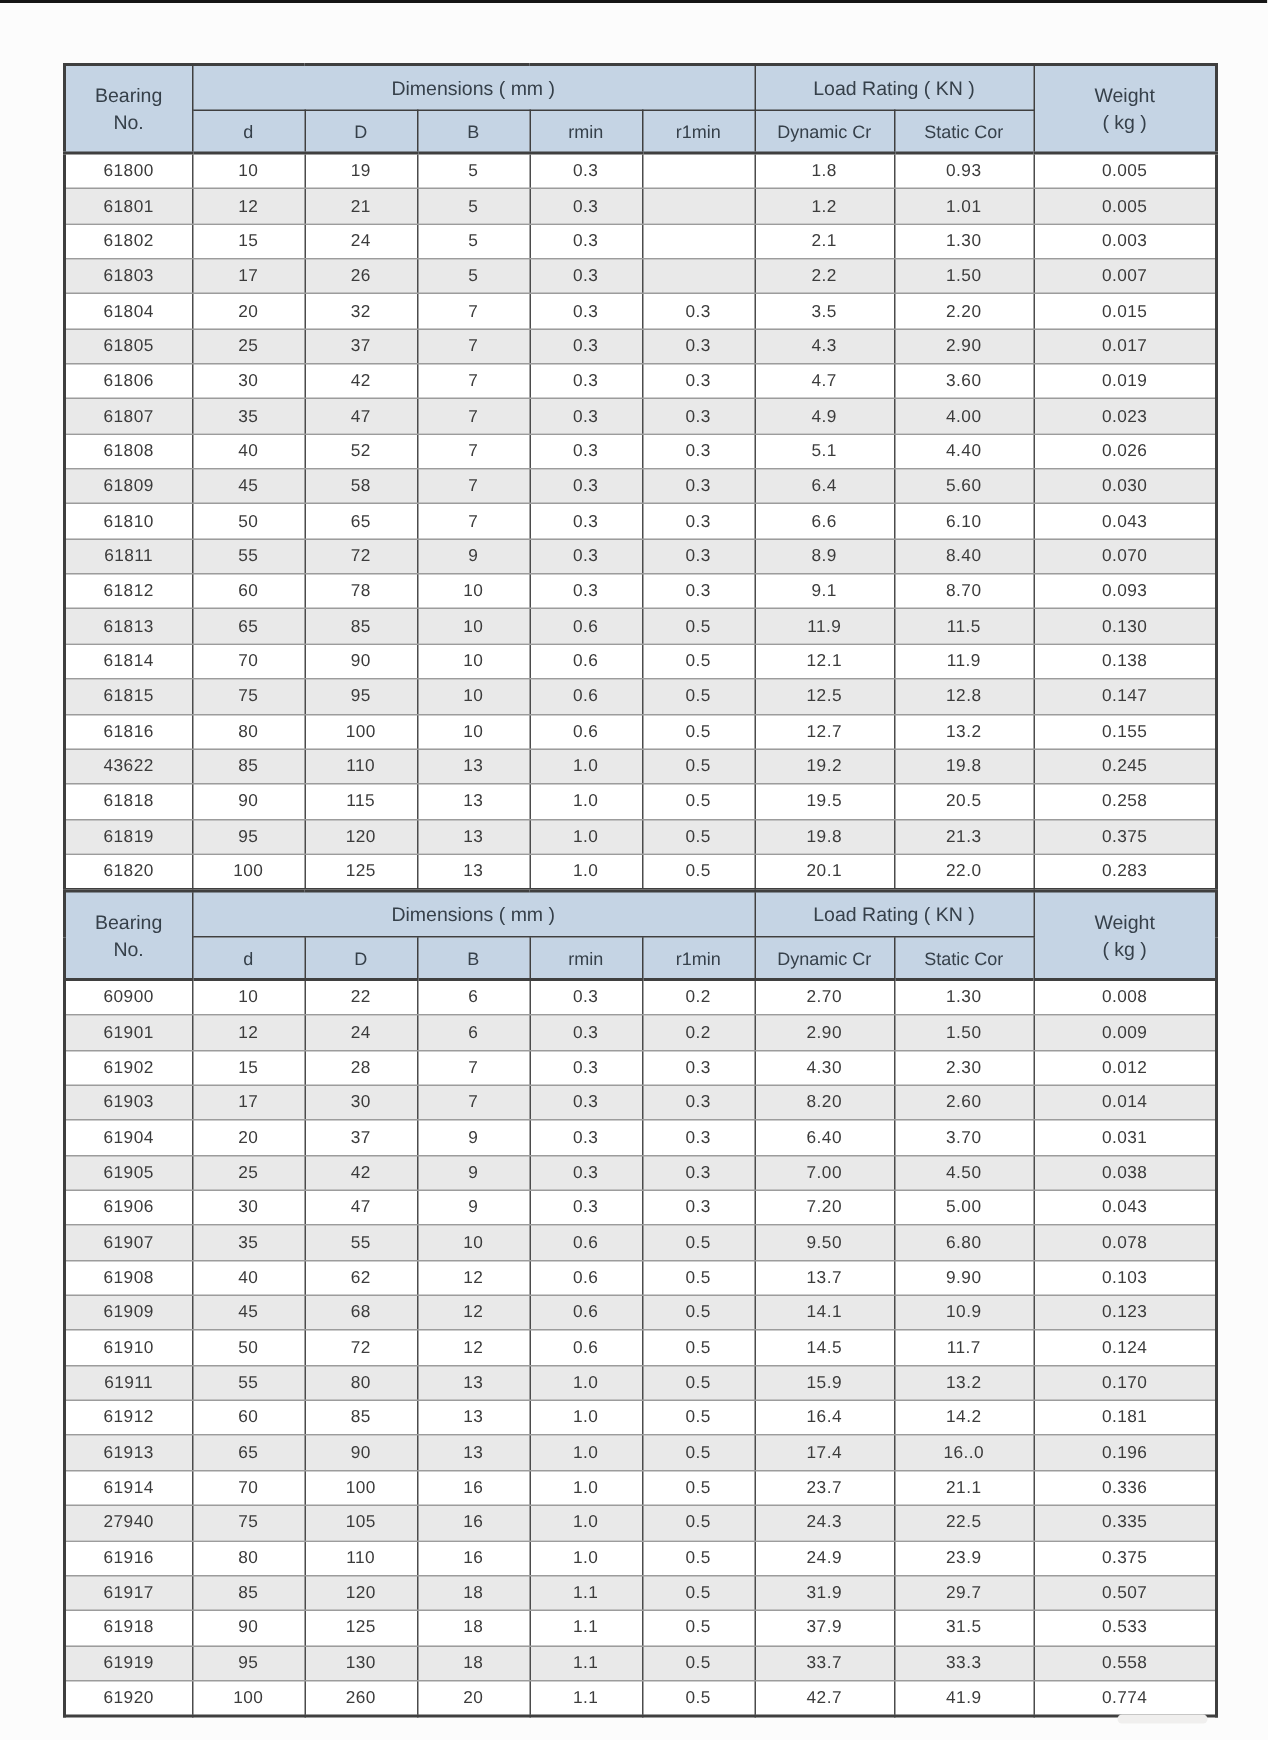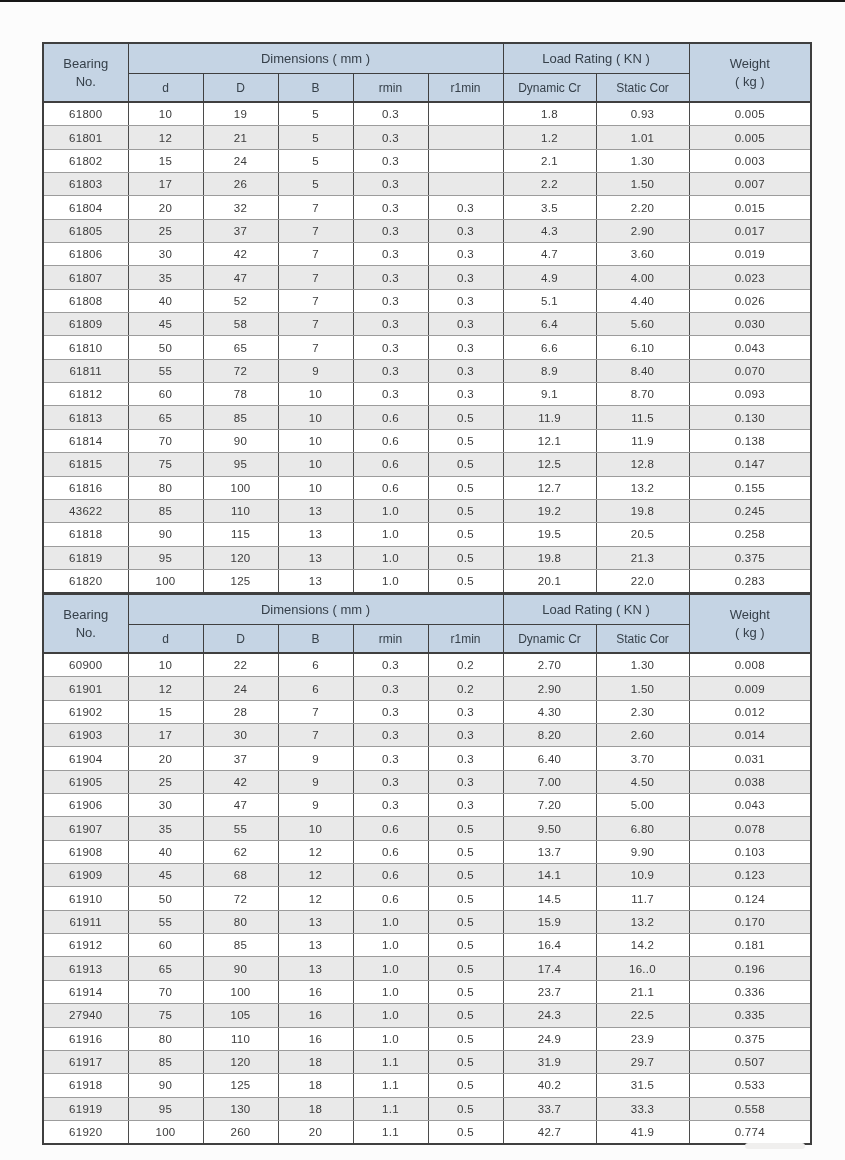--- a/index.html
+++ b/index.html
@@ -581,21 +581,21 @@
           <td>29.7</td>
           <td>0.507</td>
         </tr>
         <tr>
           <td>61918</td>
           <td>90</td>
           <td>125</td>
           <td>18</td>
           <td>1.1</td>
           <td>0.5</td>
-          <td>40.2</td>
+          <td>37.9</td>
           <td>31.5</td>
           <td>0.533</td>
         </tr>
         <tr class="alt">
           <td>61919</td>
           <td>95</td>
           <td>130</td>
           <td>18</td>
           <td>1.1</td>
           <td>0.5</td>

